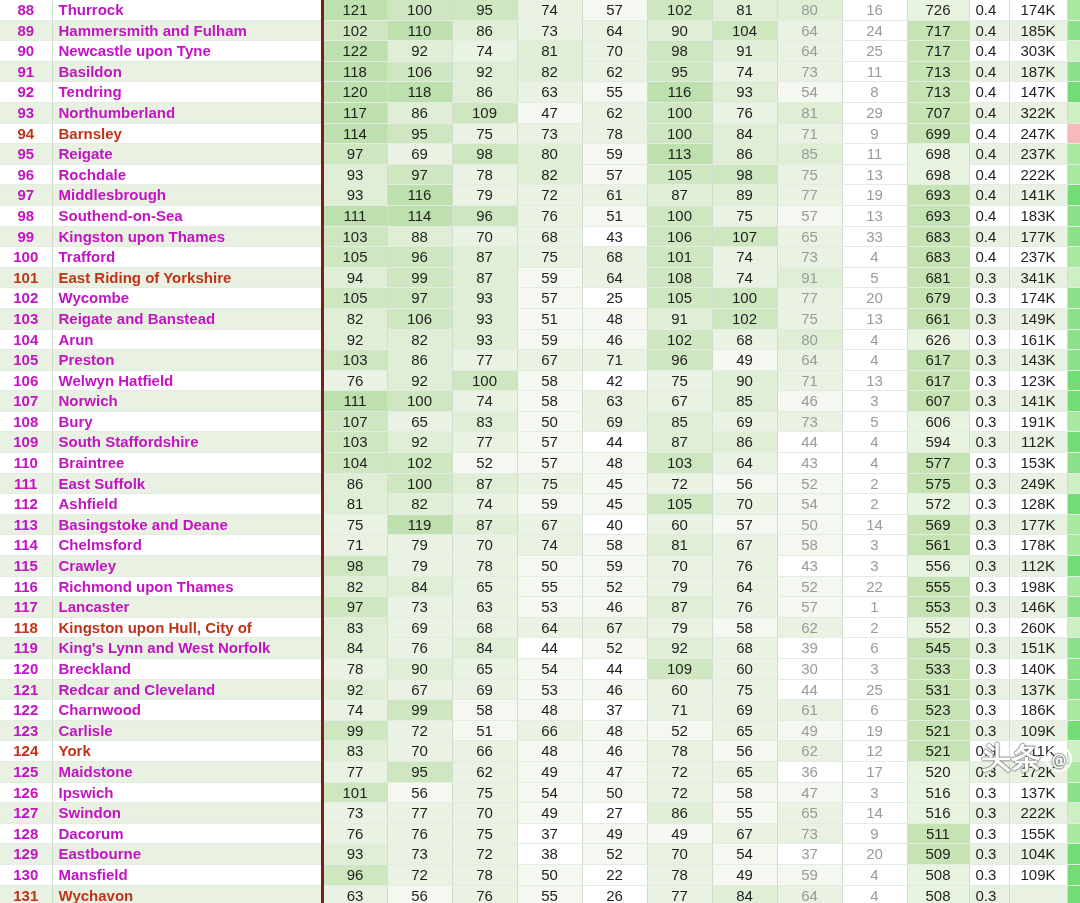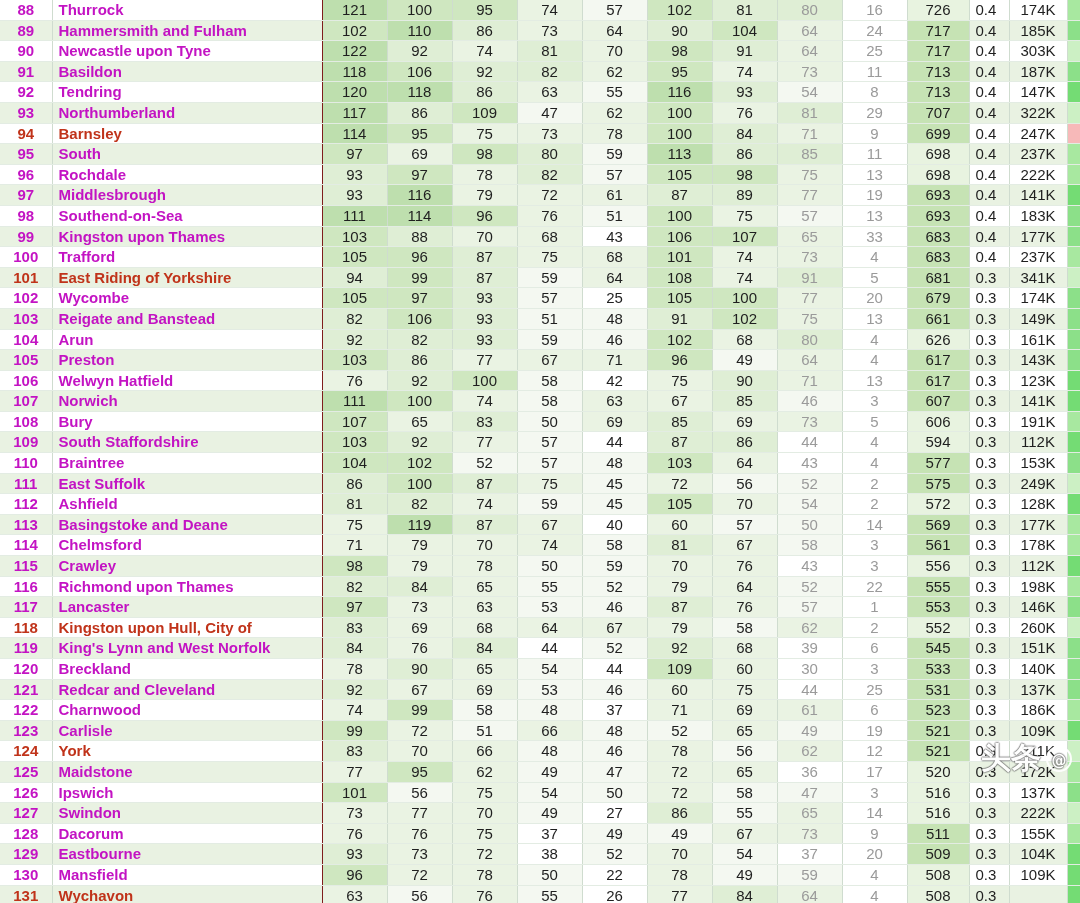--- a/index.html
+++ b/index.html
@@ -23,21 +23,21 @@
     line-height:19.6px;
     height:19.63px;
     box-sizing:border-box;
   }
   
   tr.odd  td{background:#ffffff;}
   tr.even td{background:#e9f2e2;}
 
   
   .c-rank {width:52px; text-align:center; font-weight:bold;}
-  .c-name {width:270px;text-align:left;  font-weight:bold; border-right:1px solid #7f1d1d;}
+  .c-name {width:270px;text-align:left;  font-weight:bold; border-right:3px solid #7f1d1d;}
   .c-n    {width:65px; text-align:center;color:#1f1f1f;}
   .c-dim  {width:65px; text-align:center;color:#9a9a9a;}
   .c-total{width:62px; text-align:center;color:#1f1f1f;font-weight:normal;}
   .c-dec  {width:40px; color:#1f1f1f;}
   .c-pop  {width:58px; text-align:center;color:#1f1f1f;}
   .c-last {width:62px; text-align:center;color:#8fae8f;border-right:none;}
 
   
   .t-magenta{color:#c313c3;}
   .t-red{color:#c0331a;}
@@ -200,21 +200,21 @@
           <td class="c-n h3">84</td>
           <td class="c-dim h2">71</td>
           <td class="c-dim h0">9</td>
           <td class="c-total tot-b">699</td>
           <td class="c-dec">0.4</td>
           <td class="c-pop">247K</td>
           <td class="c-last pink">251</td>
         </tr>
         <tr class="even">
           <td class="c-rank t-magenta">95</td>
-          <td class="c-name t-magenta">South</td>
+          <td class="c-name t-magenta">Reigate</td>
           <td class="c-n h4">97</td>
           <td class="c-n h2">69</td>
           <td class="c-n h4">98</td>
           <td class="c-n h3">80</td>
           <td class="c-n h1">59</td>
           <td class="c-n h5">113</td>
           <td class="c-n h3">86</td>
           <td class="c-dim h3">85</td>
           <td class="c-dim h0">11</td>
           <td class="c-total tot-a">698</td>

